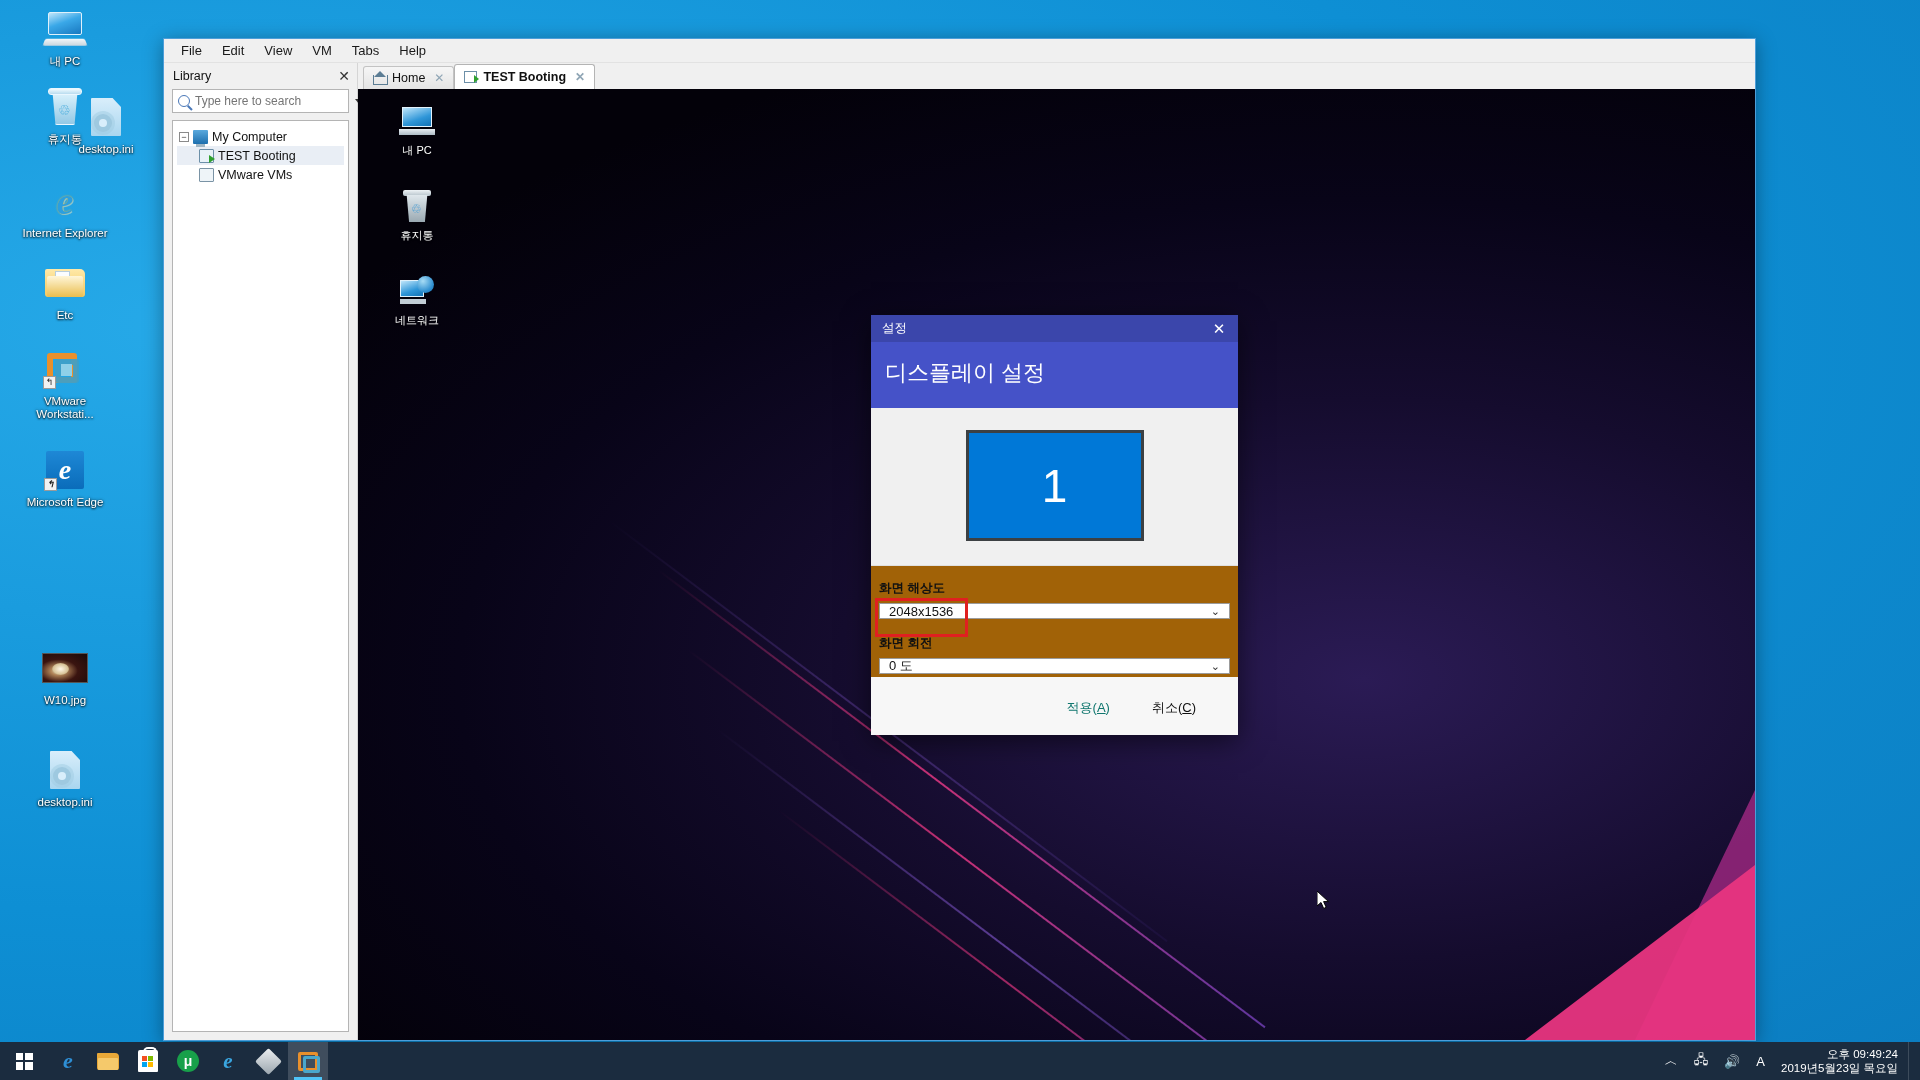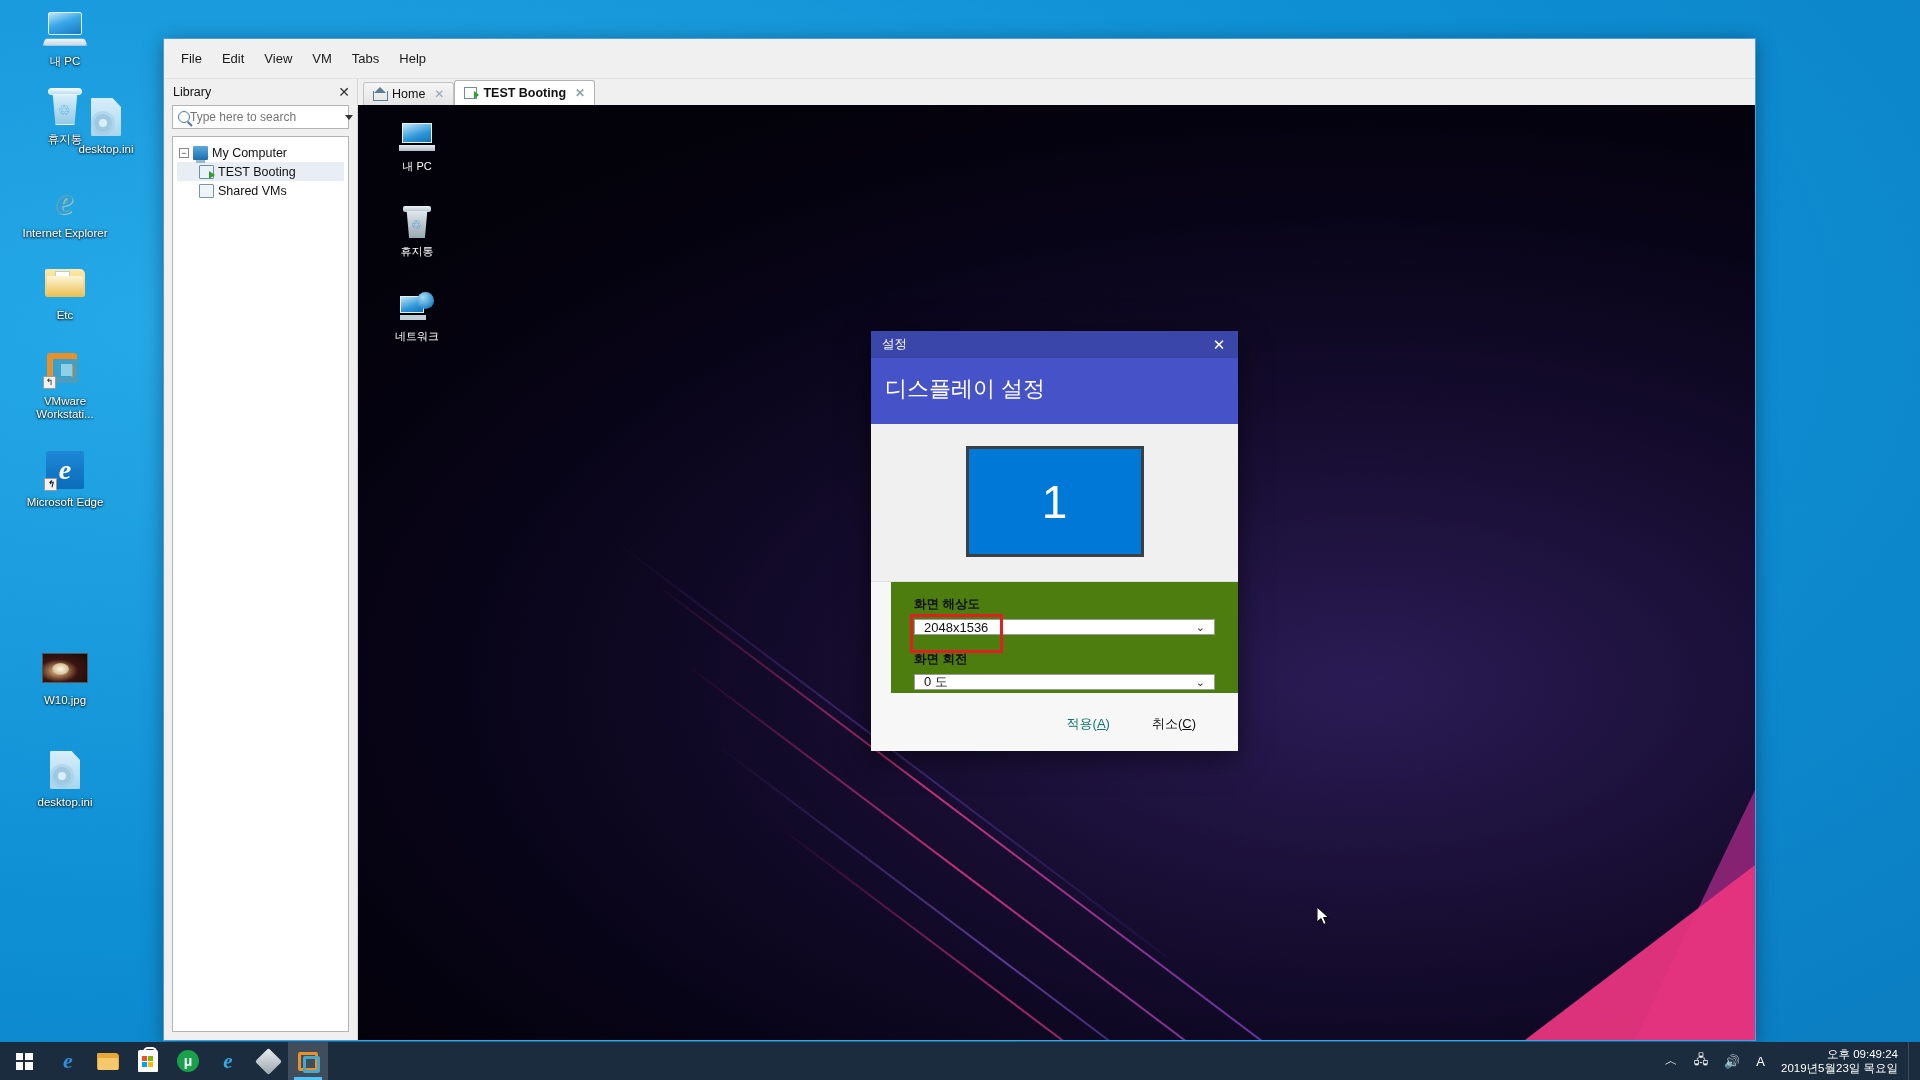--- a/index.html
+++ b/index.html
@@ -119,40 +119,40 @@
   }
   #vm-titlebar .tb-icon {
     width: 17px; height: 17px; margin-right: 9px; position: relative;
     background: #f0a73a; border-radius: 2px;
   }
   #vm-titlebar .tb-icon::after {
     content:""; position:absolute; left:3px; top:3px; width:11px; height:11px;
     border: 2px solid #2d84bf; background:#bde5f7; border-radius:1px;
   }
   #vm-menubar {
-    height: 40px; background: #f0f0f0; display: flex; align-items: center;
+    height: 24px; background: #f0f0f0; display: flex; align-items: center;
     padding-left: 7px; font-size: 13px; color: #1a1a1a; flex: 0 0 auto;
     border-bottom: 1px solid #e2e2e2;
   }
   #vm-menubar .mi { padding: 3px 10px; cursor: default; }
 
   #vm-body { flex: 1; display: flex; min-height: 0; }
 
   #vm-library {
     width: 194px; background: #f0f0f0; display: flex; flex-direction: column;
     border-right: 1px solid #d5d5d5; flex: 0 0 auto;
   }
   #lib-header {
     height: 25px; display:flex; align-items:center; justify-content:space-between;
     padding: 0 7px 0 9px; font-size: 12.5px; color:#111;
   }
   #lib-header .x { font-size: 14px; color:#333; cursor:default; }
   #lib-search {
     margin: 1px 8px 7px; height: 24px; background:#fff; border:1px solid #b4b4b4;
-    display:flex; align-items:center; padding: 0 5px; 
+    display:flex; align-items:center; padding: 0 5px; gap: 5px;
   }
   #lib-search .mag {
     width:12px; height:12px; border:1.6px solid #4a78b8; border-radius:50%; position:relative; flex:0 0 auto;
   }
   #lib-search .mag::after {
     content:""; position:absolute; right:-4px; bottom:-3px; width:6px; height:1.6px;
     background:#4a78b8; transform: rotate(45deg);
   }
   #lib-search input {
     border:0; outline:0; flex:1; font-size:12px; color:#777; font-family:"Liberation Sans", sans-serif;
@@ -283,21 +283,21 @@
     background:#f0f0f0; padding: 22px 0 24px;
     display:flex; align-items:center; justify-content:center;
     border-bottom: 1px solid #e0e0e0; flex:0 0 auto;
   }
   #monitor-thumb {
     width: 178px; height: 111px; background:#0078d7;
     border: 3px solid #3c4043;
     display:flex; align-items:center; justify-content:center;
     color:#fff; font-size: 46px; font-weight: 300;
   }
-  #dlg-form { padding: 14px 23px 0; flex:1; background:#4d7c0f;margin-left:20px; }
+  #dlg-form { padding: 14px 8px 0; flex:1; background:#a16207; }
   .field-label { font-weight: bold; font-size: 12.5px; margin-bottom: 6px; color:#111; }
   .field-label.second { margin-top: 16px; }
   .combo {
     height: 16px; background:#fff; border:1px solid #9b9b9b;
     display:flex; align-items:center; justify-content:space-between;
     padding: 0 9px; font-size:13px; color:#111; cursor:default; position:relative;
   }
   .combo .chev { color:#333; font-size: 11px; }
   #resolution-combo-wrap { position:relative; }
   #resolution-highlight {
@@ -494,21 +494,21 @@
             <span class="tree-exp">−</span>
             <span class="tree-ico pc"></span>
             <span>My Computer</span>
           </div>
           <div class="tree-row indent selected">
             <span class="tree-ico vm"></span>
             <span>TEST Booting</span>
           </div>
           <div class="tree-row indent">
             <span class="tree-ico shared"></span>
-            <span>Shared VMs</span>
+            <span>VMware VMs</span>
           </div>
         </div>
       </div>
 
       <div id="vm-main">
 
         <div id="vm-tabs">
           <div class="vtab">
             <span class="home-ico"></span>
             <span>Home</span>

